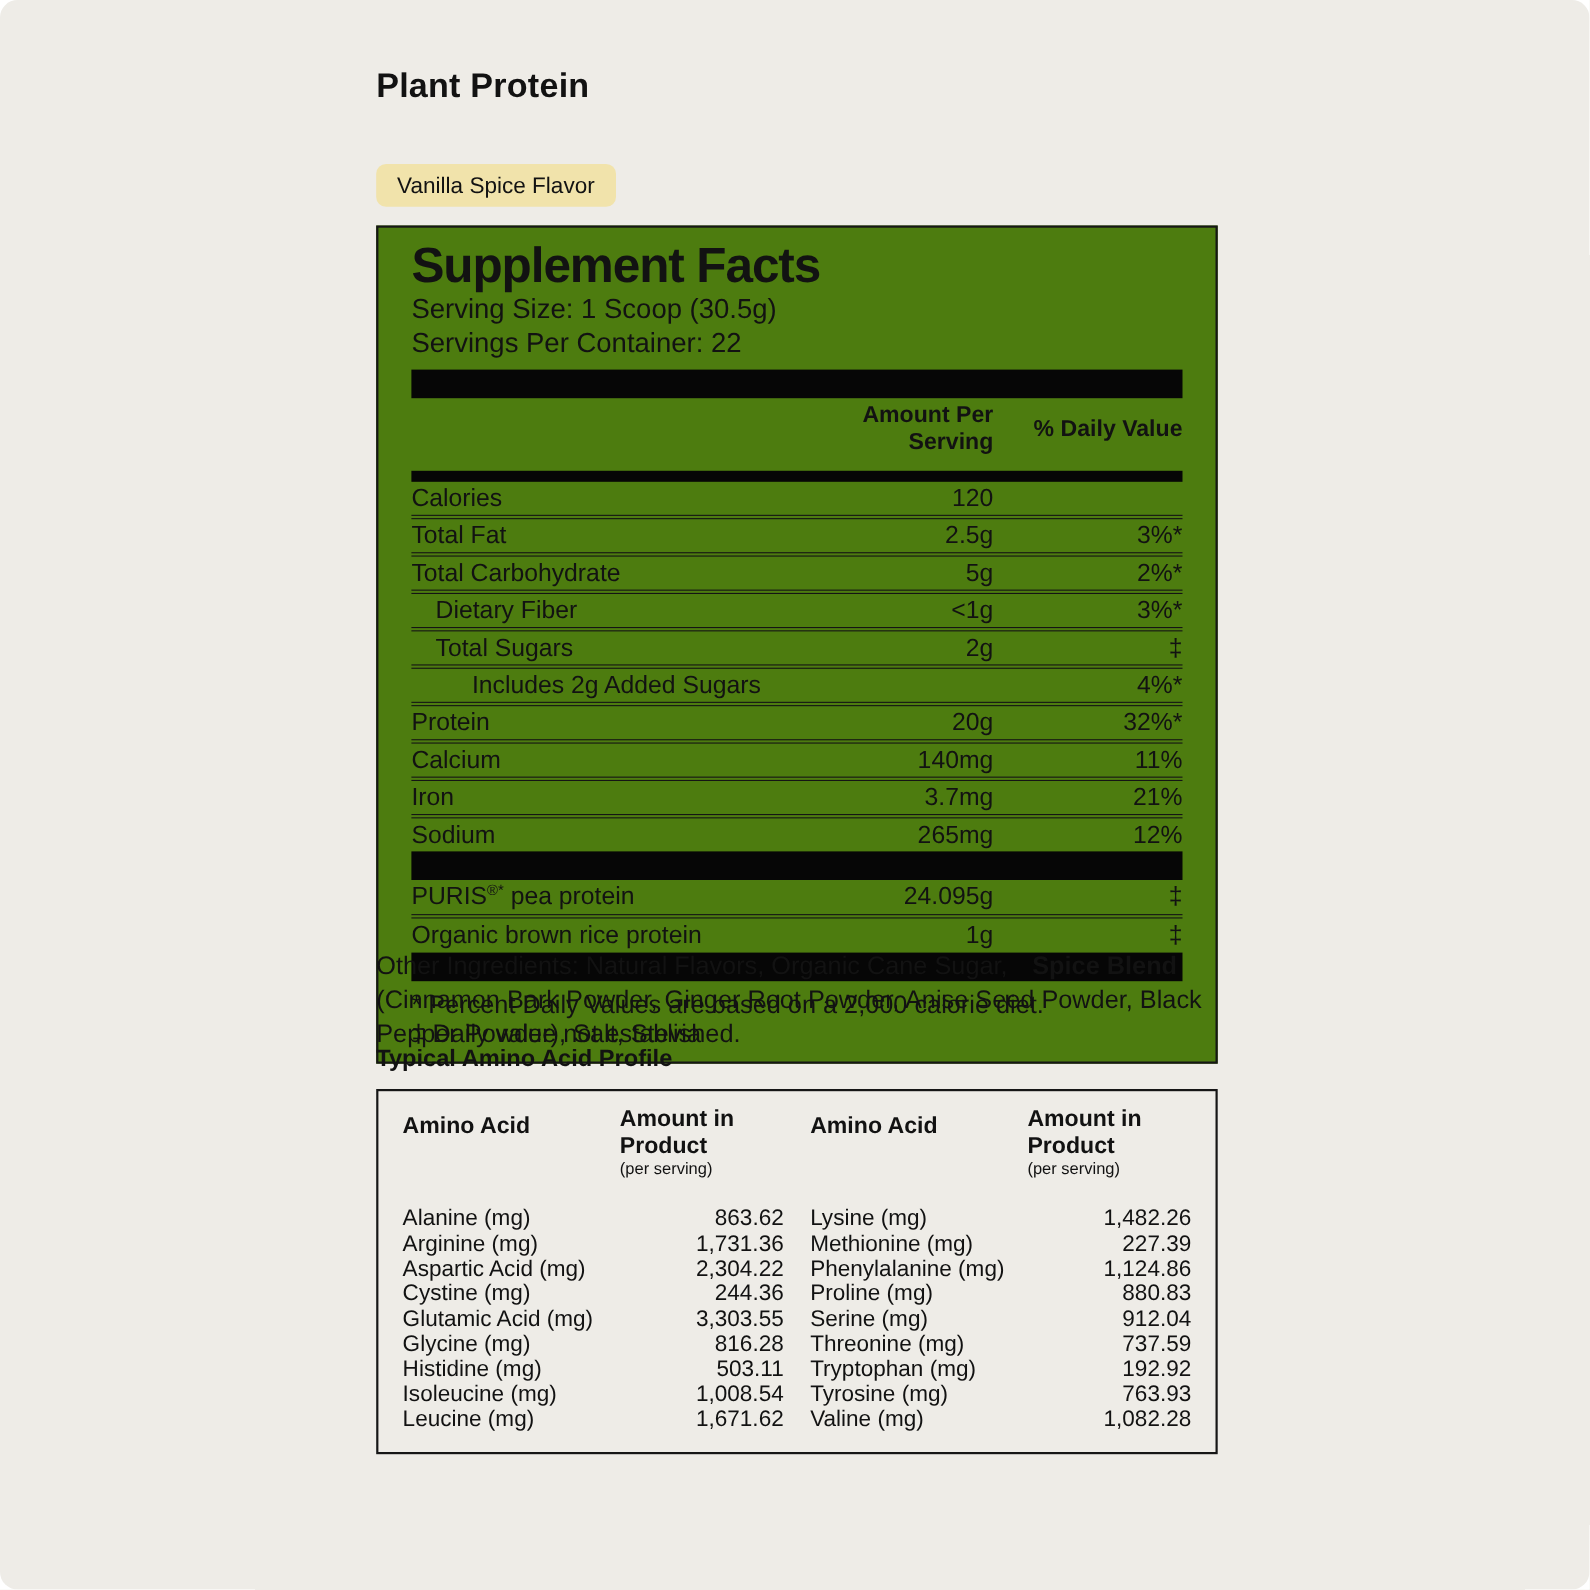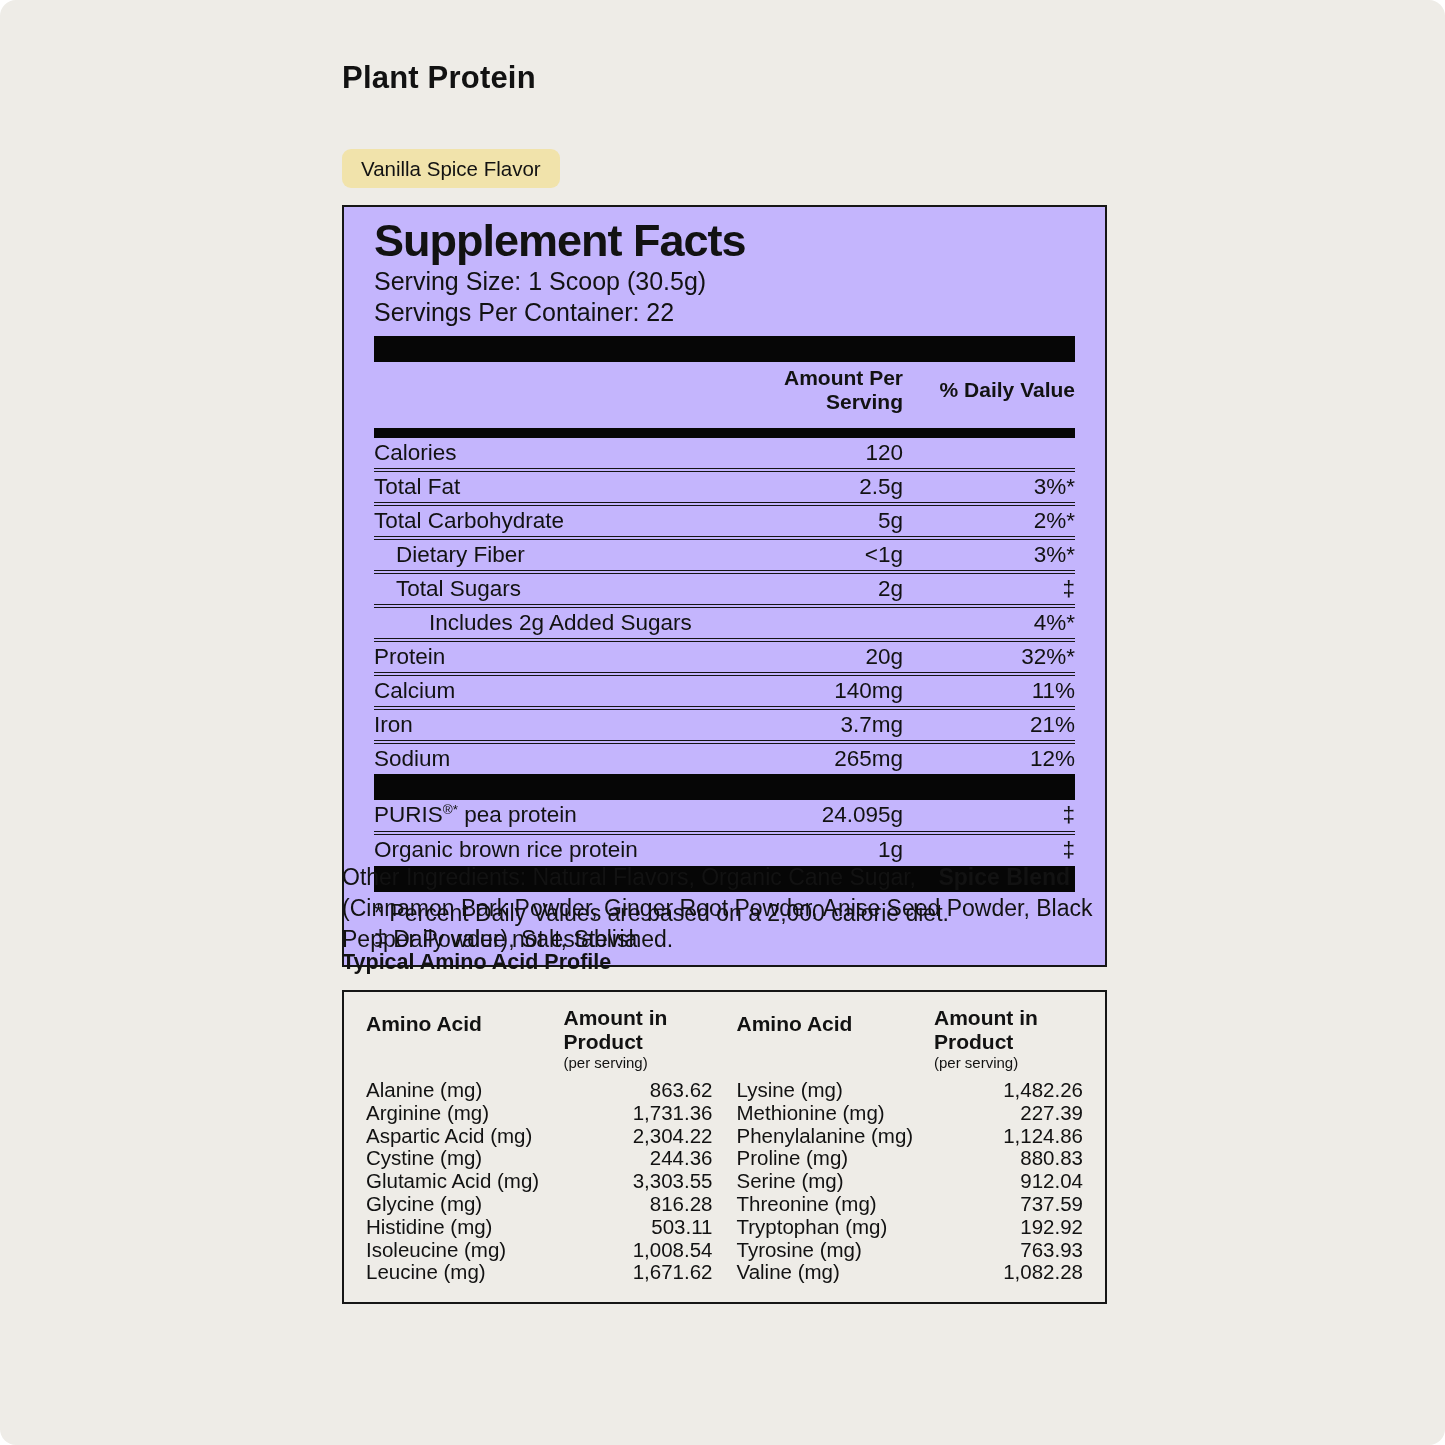--- a/index.html
+++ b/index.html
@@ -42,21 +42,21 @@
 
   
   .sf-box {
     position: absolute;
     left: 342px;
     top: 205px;
     width: 765px;
     box-sizing: border-box;
     border: 2px solid #161616;
     padding: 10px 30px 12px 30px;
-    background: #c4b5fd;
+    background: #4d7c0f;
   }
   .sf-title {
     margin: 0;
     font-size: 45px;
     font-weight: bold;
     letter-spacing: -1px;
     line-height: 1.08;
   }
   .sf-serving {
     font-size: 25px;
@@ -133,21 +133,21 @@
     display: flex;
     gap: 24px;
     background: #EEECE7;
   }
   .amino-half { flex: 1 1 0; }
   .amino-grid {
     display: grid;
     grid-template-columns: 57% 43%;
     align-items: start;
   }
-  .amino-head { margin-bottom: 8px; }
+  .amino-head { margin-bottom: 26px; }
   .amino-head .hn {
     font-size: 21px;
     font-weight: bold;
     padding-top: 6px;
   }
   .amino-head .ha { text-align: left; }
   .amino-head .ha .t1 { font-size: 21px; font-weight: bold; line-height: 24px; }
   .amino-head .ha .t2 { font-size: 15px; line-height: 17px; }
   .arow {
     font-size: 20.5px;

